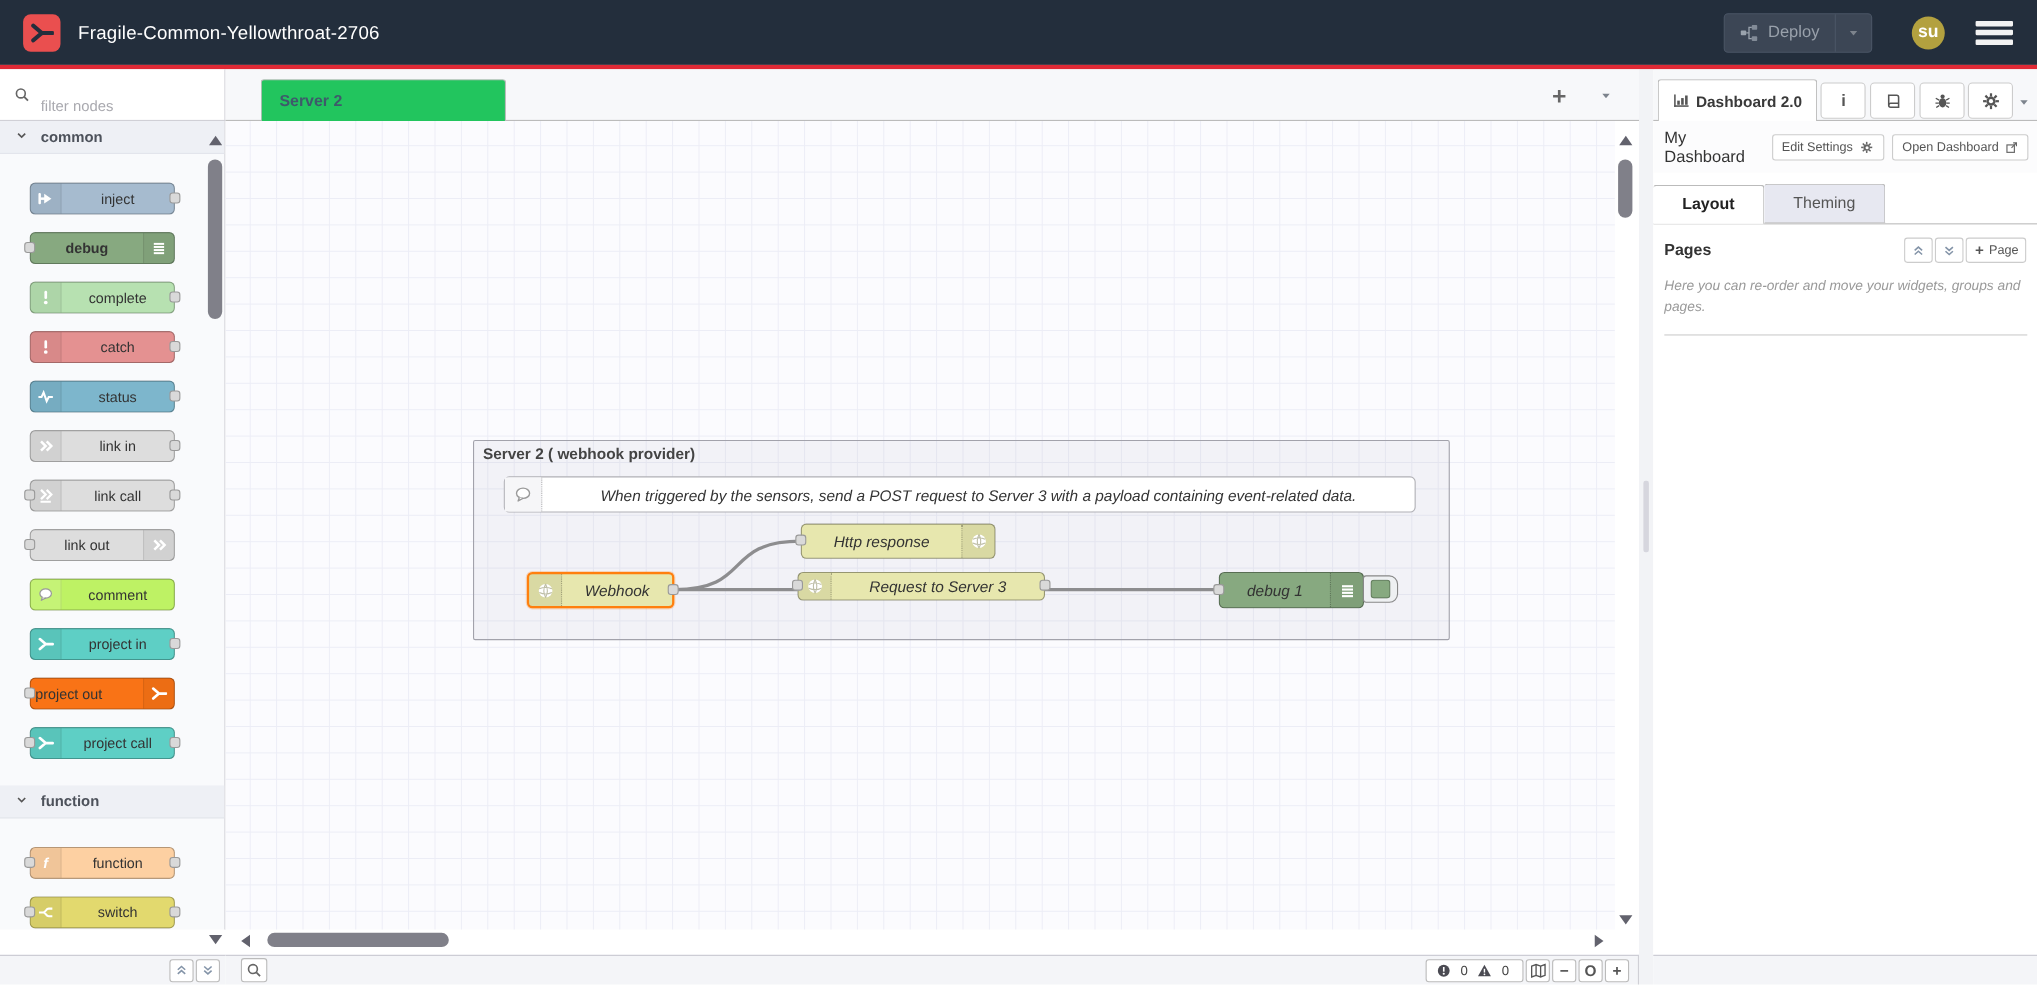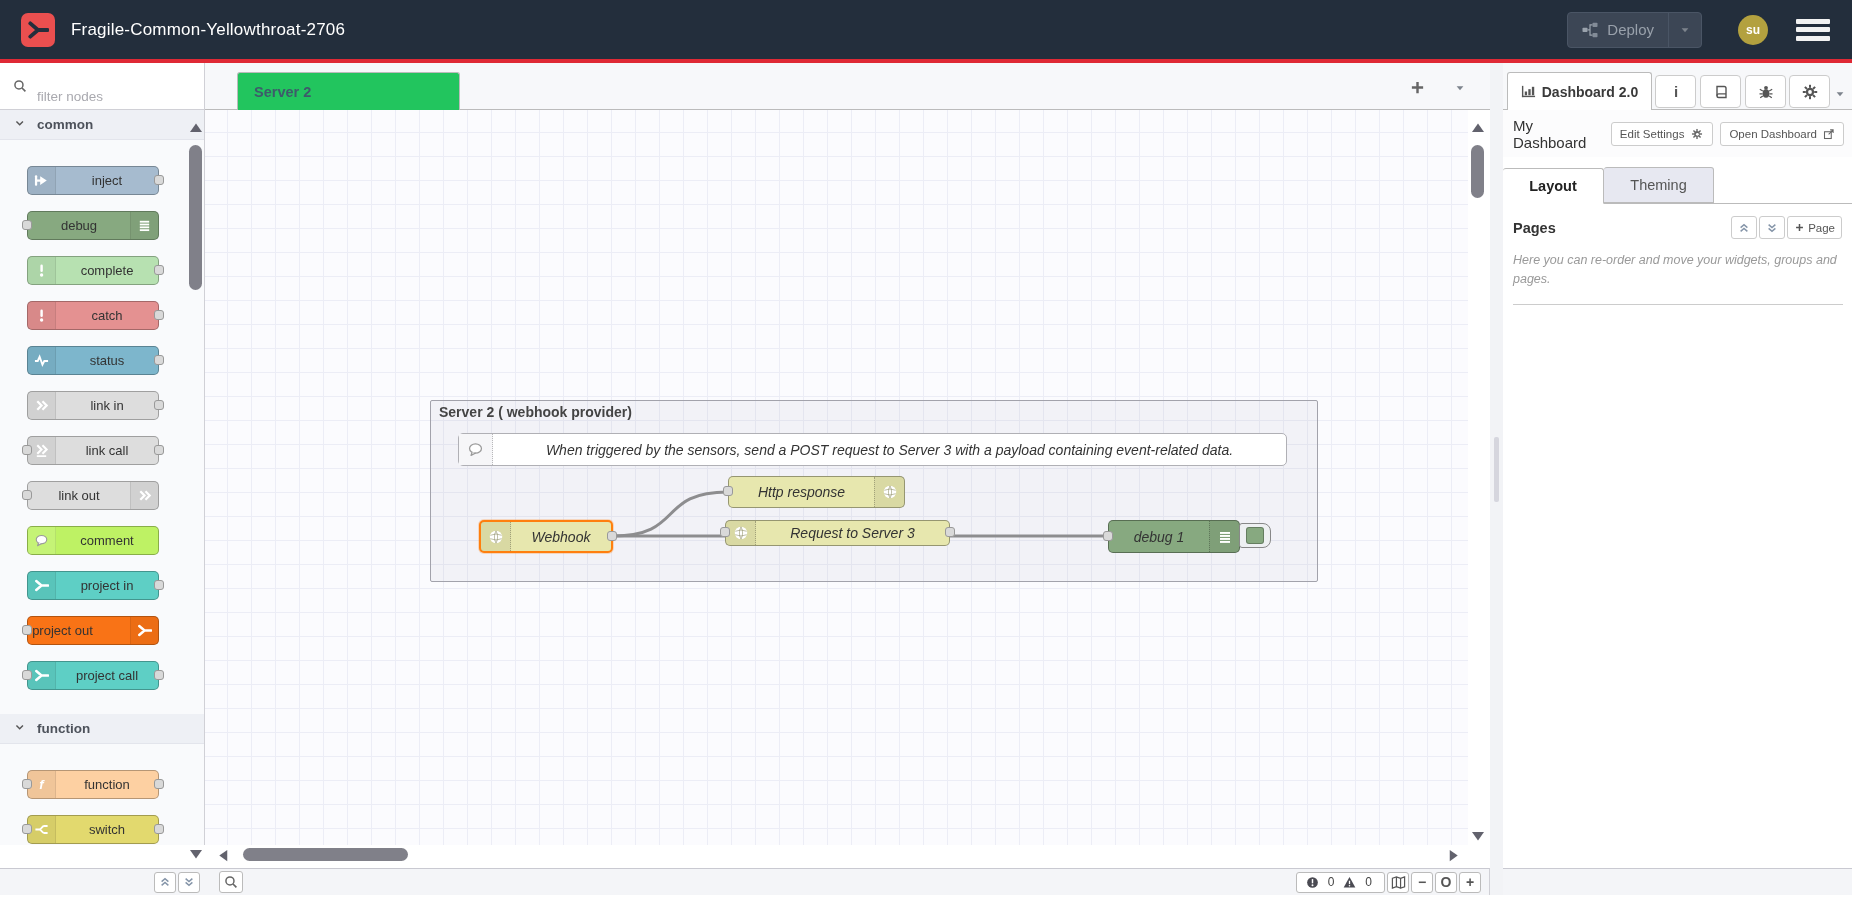--- a/index.html
+++ b/index.html
@@ -9,21 +9,21 @@
   
   #header{position:absolute;left:0;top:0;width:1852px;height:59px;background:#232e3c;display:flex;align-items:center;}
   #header-line{position:absolute;left:0;top:59px;width:1852px;height:4px;background:#df2935;}
   #logo{width:34px;height:34px;margin-left:21px;background:#ea4f4f;border-radius:7px;display:flex;align-items:center;justify-content:center;}
   #app-title{color:#fff;font-size:17px;margin-left:16px;letter-spacing:.2px;}
   #header-right{margin-left:auto;display:flex;align-items:center;margin-right:22px;}
   #deploy-group{display:flex;align-items:stretch;background:#3c4655;border:1px solid #4a5565;border-radius:4px;height:36px;margin-right:36px;}
   #deploy-btn{display:flex;align-items:center;padding:0 14px;color:#99a1ab;font-size:15px;}
   #deploy-btn svg{margin-right:9px;}
   #deploy-caret{display:flex;align-items:center;padding:0 10px;border-left:1px solid #4a5565;}
-  #avatar{width:30px;height:30px;border-radius:50%;background:#b3a13f;color:#fff;font-size:12px;font-weight:bold;display:flex;align-items:center;justify-content:center;margin-right:28px;}
+  #avatar{width:30px;height:30px;border-radius:50%;background:#b3a13f;color:#fff;font-size:16px;font-weight:bold;display:flex;align-items:center;justify-content:center;margin-right:28px;}
   #hamburger{display:flex;flex-direction:column;justify-content:space-between;height:22px;width:34px;cursor:pointer;}
   #hamburger div{height:5px;background:#f2f2f2;border-radius:1px;}
 
   
   #palette-search{position:absolute;left:0;top:63px;width:205px;height:47px;background:#fff;border-bottom:1px solid #d0d0d6;border-right:1px solid #d0d0d6;display:flex;align-items:center;padding-left:13px;}
   #palette-search input{border:none;outline:none;font-size:13.5px;color:#555;width:150px;margin-left:8px;background:transparent;margin-top:20px;}
   #palette-search input::placeholder{color:#a9a9af;}
   #tabbar{position:absolute;left:205px;top:63px;width:1285px;height:47px;background:#f7f8fa;border-bottom:1px solid #bbb;}
   #flow-tab{position:absolute;left:32px;top:9px;width:223px;height:38px;background:#22c55e;border:1px solid #bbb;border-bottom:none;border-radius:3px 3px 0 0;display:flex;align-items:center;padding-left:16px;font-size:14.5px;font-weight:bold;color:#3e5a6b;}
   #tab-add{position:absolute;right:62px;top:13px;width:22px;height:22px;display:flex;align-items:center;justify-content:center;}
@@ -191,21 +191,21 @@
           <div class="nicon ileft shade">
             <svg width="15" height="15" viewBox="0 0 16 16">
               <rect x="1" y="2.5" width="2.4" height="11" rx="1" fill="#fff"></rect>
               <rect x="3" y="6.9" width="5" height="2.4" fill="#fff"></rect>
               <path d="M6.6 3.4L13.6 8.1L6.6 12.8Z" fill="#fff"></path>
             </svg>
           </div>
           <div class="plabel">inject</div>
           <div class="port pr"></div>
         </div>
-        <div class="pal-node" style="background: rgb(135, 169, 128);">
+        <div class="pal-node" style="background: rgb(135, 169, 128); font-weight: bold;">
           <div class="nicon iright shade">
             <svg width="15" height="15" viewBox="0 0 16 16">
               <rect x="3" y="3" width="10" height="1.9" fill="#fff"></rect>
               <rect x="3" y="6" width="10" height="1.9" fill="#fff"></rect>
               <rect x="3" y="9" width="10" height="1.9" fill="#fff"></rect>
               <rect x="3" y="12" width="10" height="1.9" fill="#fff"></rect>
             </svg>
           </div>
           <div class="plabel">debug</div>
           <div class="port pl"></div>

